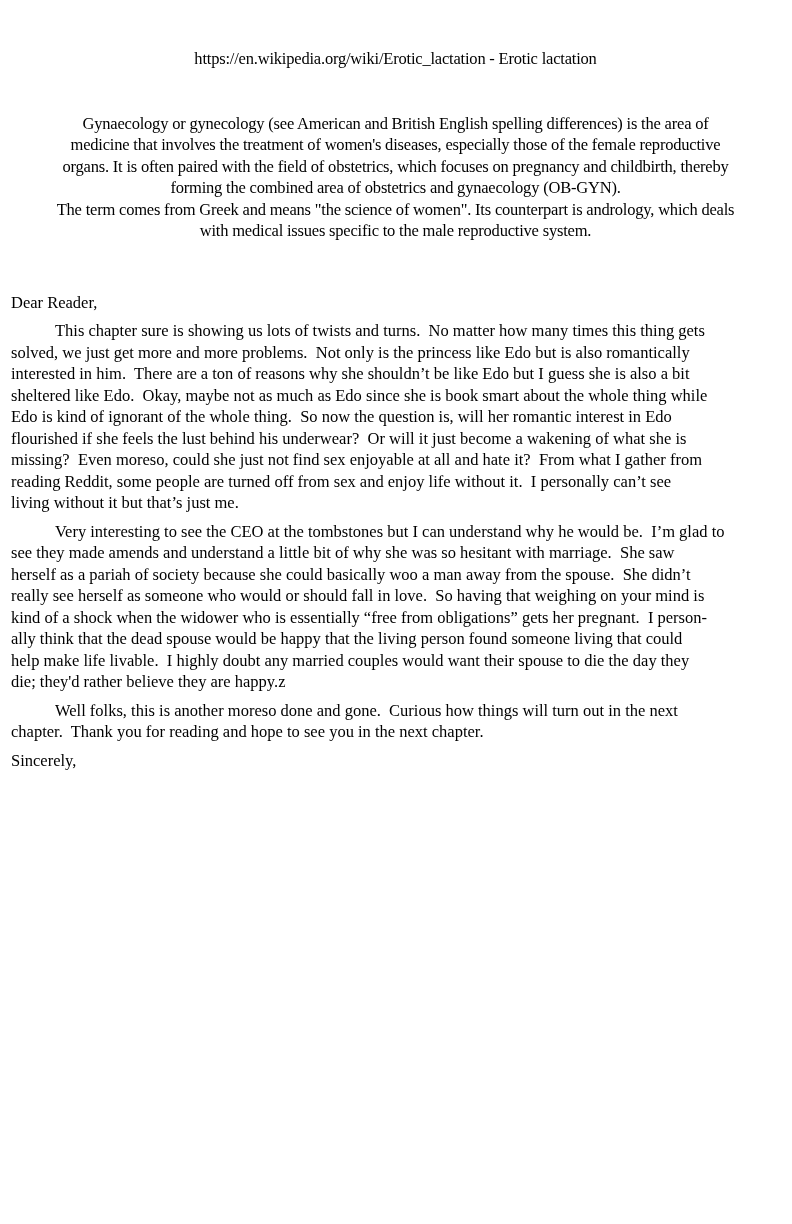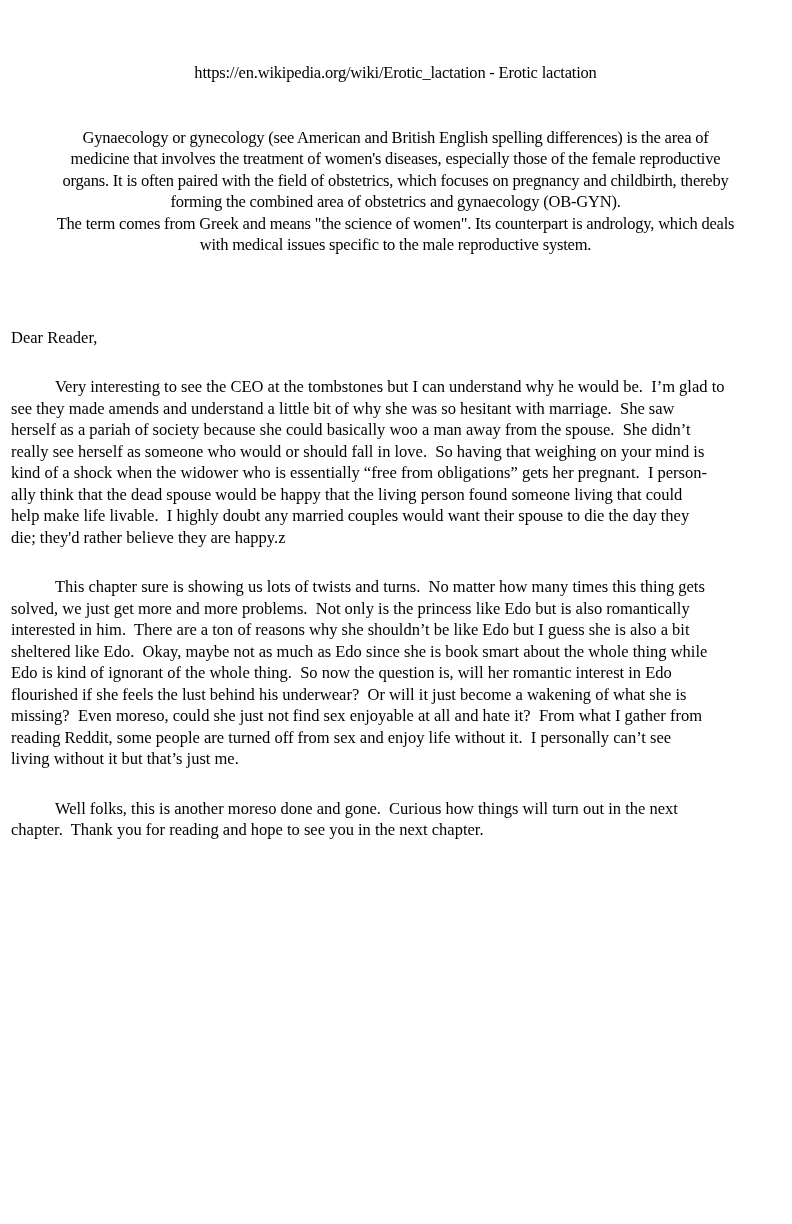--- a/index.html
+++ b/index.html
@@ -10,30 +10,30 @@
     width: 792px;
     height: 1224px;
     background: #ffffff;
     color: #000000;
     font-family: "Liberation Serif", "DejaVu Serif", serif;
     font-size: 16.5px;
     line-height: 21.5px;
     overflow: hidden;
   }
   .page {
-    padding: 19px 12px 0 11px;
+    padding: 5px 12px 0 11px;
     width: 769px;
   }
   .doc-header {
     text-align: center;
     white-space: pre;
     letter-spacing: -0.2px;
   }
   .block {
-    margin-top: 28px;
+    margin-top: 7px;
     white-space: pre;
   }
   .para {
     text-indent: 44px;
   }
   .signature div {
     white-space: pre;
   }
 </style>
 </head>
@@ -47,40 +47,41 @@
 medicine that involves the treatment of women's diseases, especially those of the female reproductive
 organs. It is often paired with the field of obstetrics, which focuses on pregnancy and childbirth, thereby
 forming the combined area of obstetrics and gynaecology (OB-GYN).
 The term comes from Greek and means "the science of women". Its counterpart is andrology, which deals
 with medical issues specific to the male reproductive system.</div>
   </header>
 
   <main>
     <div class="block">Dear Reader,</div>
 
-    <div class="block para">Very interesting to see the CEO at the tombstones but I can understand why he would be.  I’m glad to
-see they made amends and understand a little bit of why she was so hesitant with marriage.  She saw
-herself as a pariah of society because she could basically woo a man away from the spouse.  She didn’t
-really see herself as someone who would or should fall in love.  So having that weighing on your mind is
-kind of a shock when the widower who is essentially “free from obligations” gets her pregnant.  I person-
-ally think that the dead spouse would be happy that the living person found someone living that could
-help make life livable.  I highly doubt any married couples would want their spouse to die the day they
-die; they'd rather believe they are happy.z</div>
-
     <div class="block para">This chapter sure is showing us lots of twists and turns.  No matter how many times this thing gets
 solved, we just get more and more problems.  Not only is the princess like Edo but is also romantically
 interested in him.  There are a ton of reasons why she shouldn’t be like Edo but I guess she is also a bit
 sheltered like Edo.  Okay, maybe not as much as Edo since she is book smart about the whole thing while
 Edo is kind of ignorant of the whole thing.  So now the question is, will her romantic interest in Edo
 flourished if she feels the lust behind his underwear?  Or will it just become a wakening of what she is
 missing?  Even moreso, could she just not find sex enjoyable at all and hate it?  From what I gather from
 reading Reddit, some people are turned off from sex and enjoy life without it.  I personally can’t see
 living without it but that’s just me.</div>
 
+    <div class="block para">Very interesting to see the CEO at the tombstones but I can understand why he would be.  I’m glad to
+see they made amends and understand a little bit of why she was so hesitant with marriage.  She saw
+herself as a pariah of society because she could basically woo a man away from the spouse.  She didn’t
+really see herself as someone who would or should fall in love.  So having that weighing on your mind is
+kind of a shock when the widower who is essentially “free from obligations” gets her pregnant.  I person-
+ally think that the dead spouse would be happy that the living person found someone living that could
+help make life livable.  I highly doubt any married couples would want their spouse to die the day they
+die; they'd rather believe they are happy.z</div>
+
     <div class="block para">Well folks, this is another moreso done and gone.  Curious how things will turn out in the next
 chapter.  Thank you for reading and hope to see you in the next chapter.</div>
 
+    <div class="block">Sincerely,</div>
 
     <div class="block signature">
     </div>
   </main>
 
 </div>
 
 </body></html>

